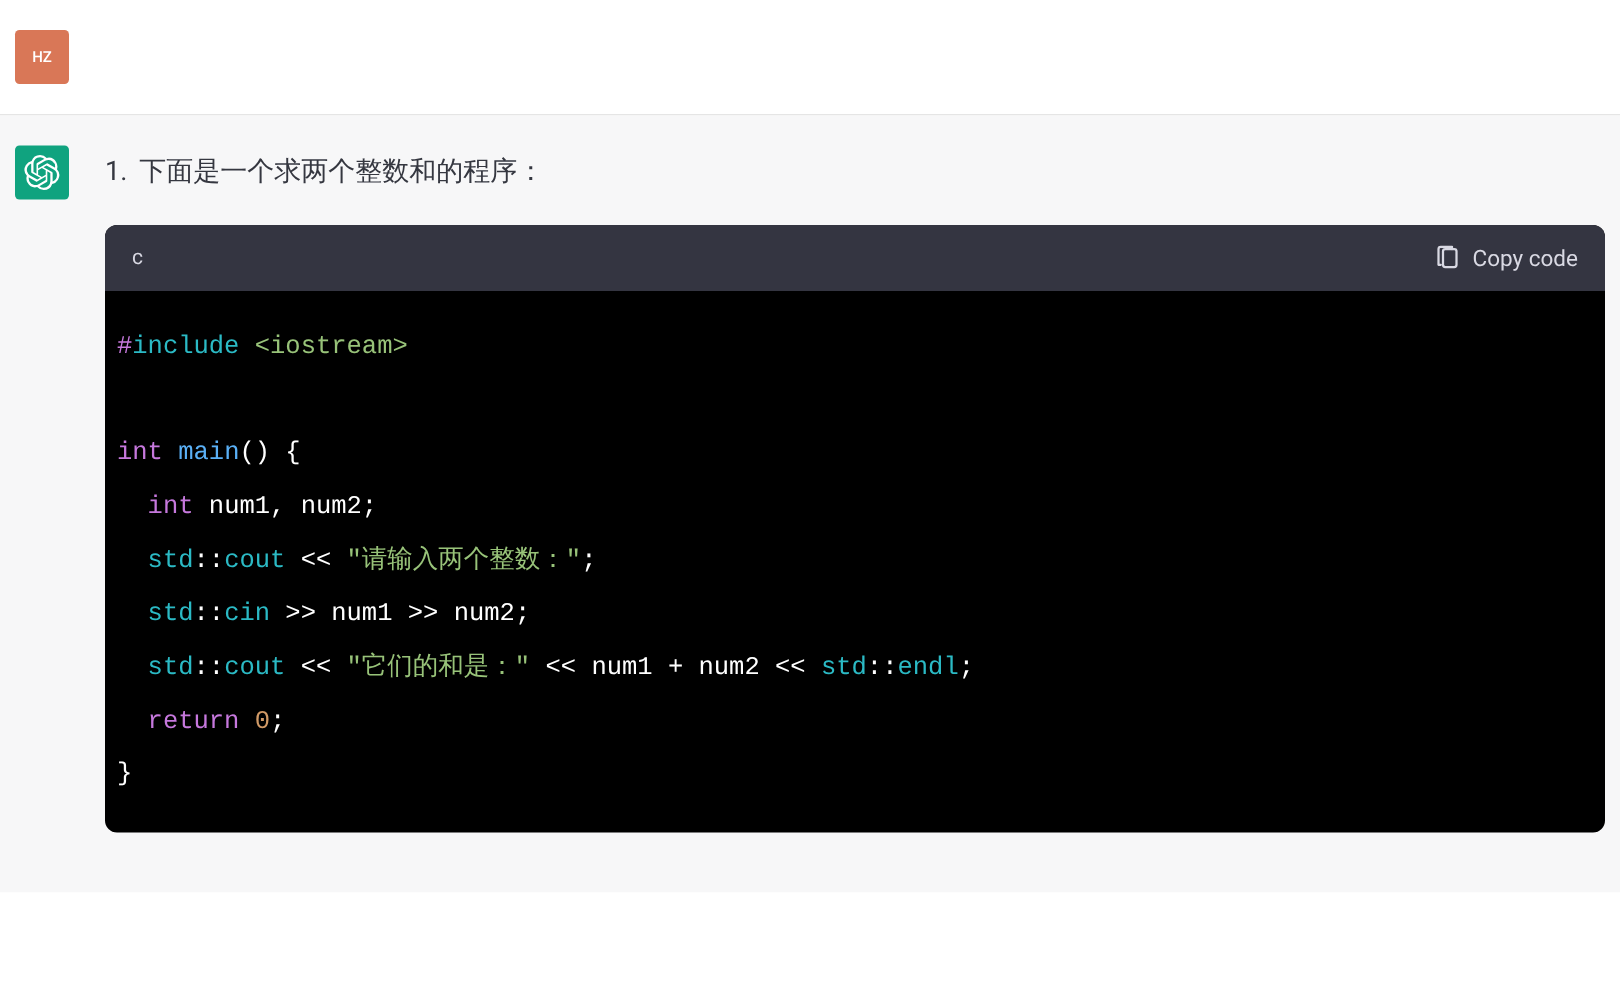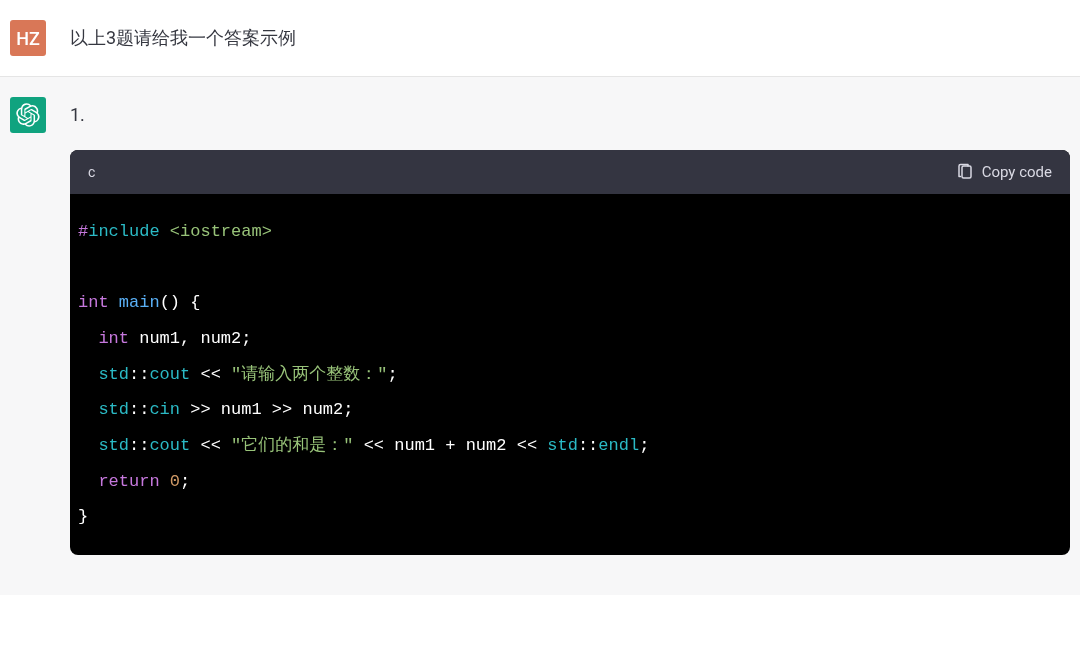--- a/index.html
+++ b/index.html
@@ -27,21 +27,21 @@
       padding-bottom: 40px;
     }
     .avatar {
       width: 36px;
       height: 36px;
       border-radius: 3px;
       flex-shrink: 0;
       display: flex;
       align-items: center;
       justify-content: center;
-      font-size: 18px;
+      font-size: 10px;
       font-weight: 500;
     }
     .user-avatar {
       background: #d97757;
       color: #ffffff;
     }
     .assistant-avatar {
       background: #10a37f;
       color: #ffffff;
       padding: 6px;
@@ -111,34 +111,32 @@
     .tok-white { color: #ffffff; }
     .tok-angle { color: #98c379; }
   </style>
 </head>
 <body>
 
 <div class="message-row user-row">
   <div class="avatar user-avatar">
     <span>HZ</span>
   </div>
-  <div class="message-content">
-    <span>以上3题请给我一个答案示例</span>
-  </div>
 </div>
 
 <div class="message-row assistant-row">
   <div class="avatar assistant-avatar">
     <svg viewBox="0 0 41 41" fill="none" xmlns="http://www.w3.org/2000/svg">
       <path d="M37.532 16.87a9.963 9.963 0 0 0-.856-8.184 10.078 10.078 0 0 0-10.855-4.835A9.964 9.964 0 0 0 18.306.5a10.079 10.079 0 0 0-9.614 6.977 9.967 9.967 0 0 0-6.664 4.834 10.08 10.08 0 0 0 1.24 11.817 9.965 9.965 0 0 0 .856 8.185 10.079 10.079 0 0 0 10.855 4.835 9.965 9.965 0 0 0 7.516 3.35 10.078 10.078 0 0 0 9.617-6.981 9.967 9.967 0 0 0 6.663-4.834 10.079 10.079 0 0 0-1.243-11.813ZM22.498 37.886a7.474 7.474 0 0 1-4.799-1.735c.061-.033.168-.091.237-.134l7.964-4.6a1.294 1.294 0 0 0 .655-1.134V19.054l3.366 1.944a.12.12 0 0 1 .066.092v9.299a7.505 7.505 0 0 1-7.49 7.496ZM6.392 31.006a7.471 7.471 0 0 1-.894-5.023c.06.036.162.099.237.141l7.964 4.6a1.297 1.297 0 0 0 1.308 0l9.724-5.614v3.888a.12.12 0 0 1-.048.103l-8.051 4.649a7.504 7.504 0 0 1-10.24-2.744ZM4.297 13.62A7.469 7.469 0 0 1 8.2 10.333c0 .068-.004.19-.004.274v9.201a1.294 1.294 0 0 0 .654 1.132l9.723 5.614-3.366 1.944a.12.12 0 0 1-.114.01L7.04 23.856a7.504 7.504 0 0 1-2.743-10.237Zm27.658 6.437-9.724-5.615 3.367-1.943a.121.121 0 0 1 .113-.01l8.052 4.648a7.498 7.498 0 0 1-1.158 13.528v-9.476a1.293 1.293 0 0 0-.65-1.132Zm3.35-5.043c-.059-.037-.162-.099-.236-.141l-7.965-4.6a1.298 1.298 0 0 0-1.308 0l-9.723 5.614v-3.888a.12.12 0 0 1 .048-.103l8.05-4.645a7.497 7.497 0 0 1 11.135 7.763Zm-21.063 6.929-3.367-1.944a.12.12 0 0 1-.065-.092v-9.299a7.497 7.497 0 0 1 12.293-5.756 6.94 6.94 0 0 0-.236.134l-7.965 4.6a1.294 1.294 0 0 0-.654 1.132l-.006 11.225Zm1.829-3.943 4.33-2.501 4.332 2.5v5l-4.331 2.5-4.331-2.5V18Z" fill="currentColor"></path>
     </svg>
   </div>
   <div class="message-content">
     <div class="ordered-item">
       <span class="ordered-number">1.</span>
+      <span>下面是一个求两个整数和的程序：</span>
     </div>
 
     <div class="code-block">
       <div class="code-header">
         <span>c</span>
         <div class="copy-button">
           <svg viewBox="0 0 24 24" fill="none" stroke="currentColor" stroke-width="2" stroke-linecap="round" stroke-linejoin="round">
             <rect x="8" y="4" width="12" height="16" rx="2"></rect>
             <path d="M16 4V2H6a2 2 0 0 0-2 2v14h2"></path>
           </svg>

